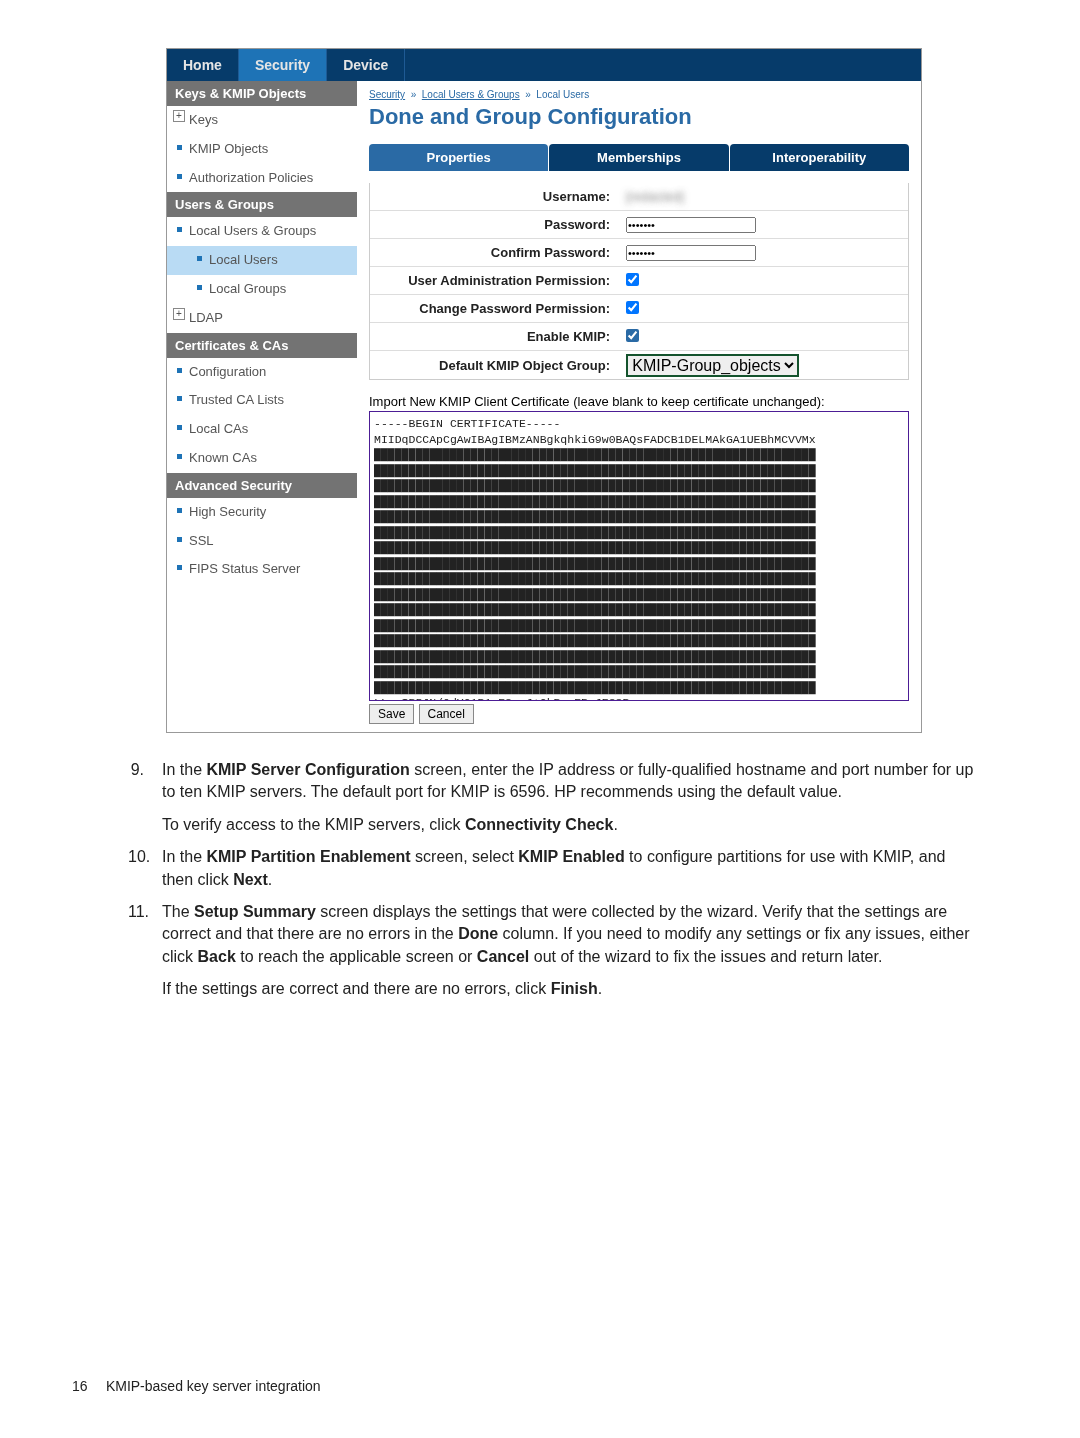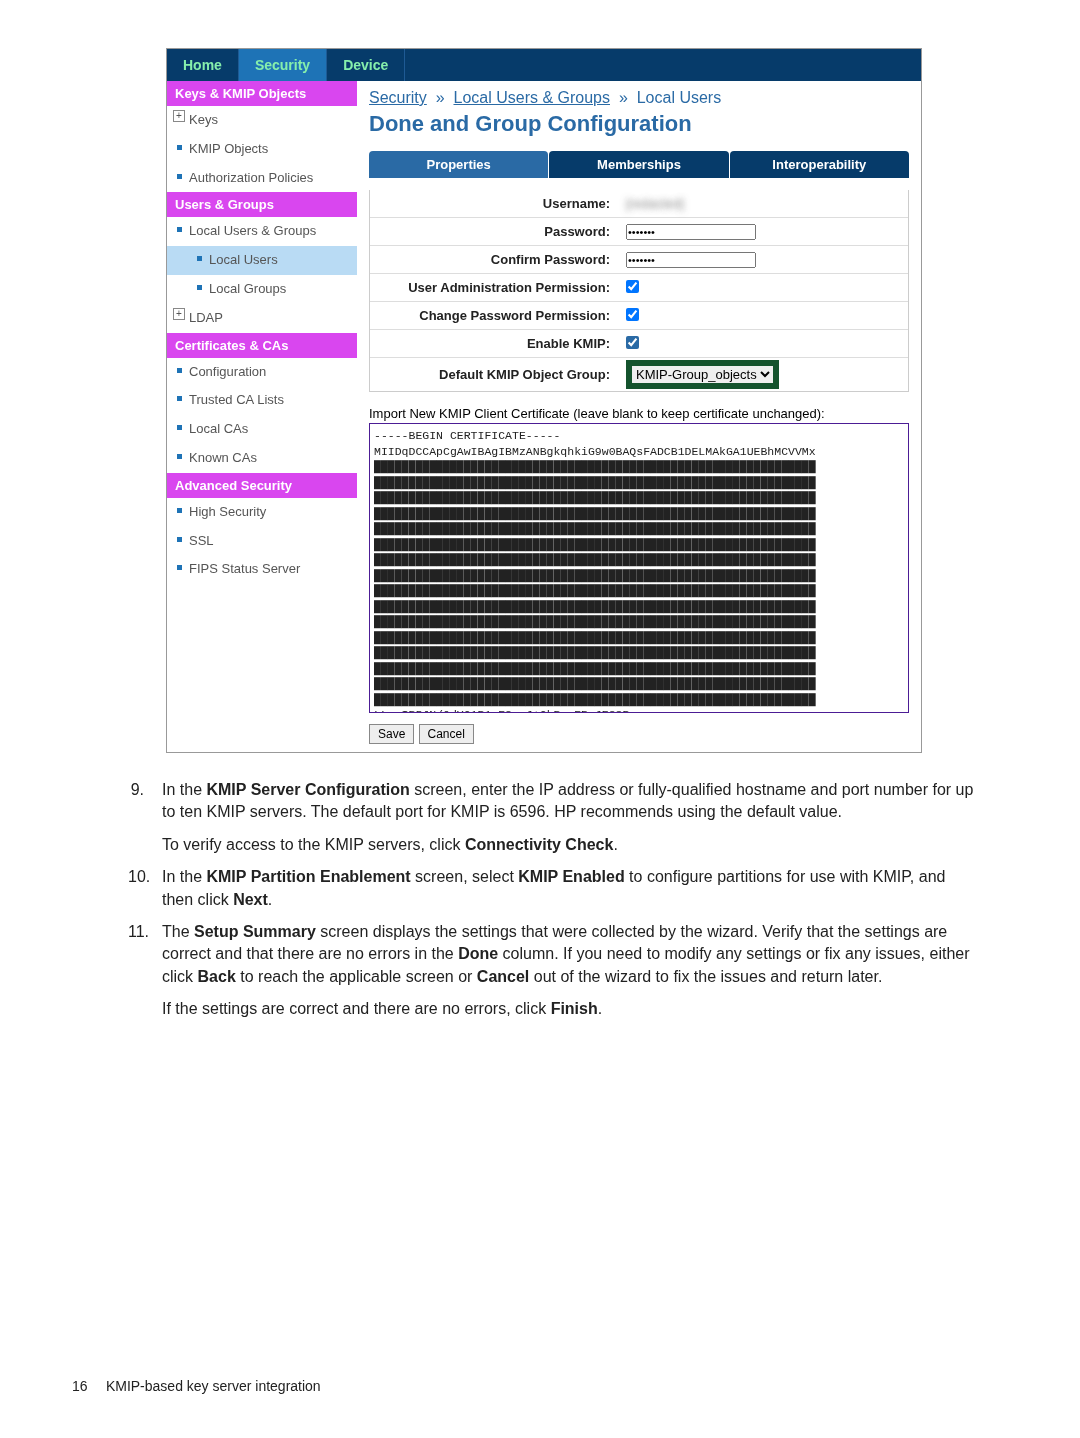--- a/index.html
+++ b/index.html
@@ -16,37 +16,37 @@
     padding: 48px 72px 40px 72px;
   }
   .screenshot {
     margin-left: 94px;
     width: 756px;
     border: 1px solid #999;
   }
   .topbar {
     display: flex;
     background: #063b6a;
-    color: #86efac;
+    color: #e5e5e5;
     font-weight: bold;
     font-size: 14px;
   }
   .topbar div {
     padding: 8px 16px;
     border-right: 1px solid #1e5a94;
   }
   .topbar .active { background: #1e73b6; }
   .app-body { display: flex; }
   .sidebar {
     width: 190px;
     background: #fff;
     font-size: 13px;
   }
   .side-header {
-    background: #d946ef;
+    background: #737373;
     color: #fff;
     font-weight: bold;
     padding: 5px 8px;
     font-size: 13px;
   }
   .side-item {
     padding: 4px 8px 4px 22px;
     color: #555;
     font-size: 13px;
     line-height: 1.6;
@@ -83,21 +83,21 @@
     line-height: 10px;
     text-align: center;
     color: #555;
   }
   .main {
     flex: 1;
     padding: 8px 12px;
     background: #fff;
   }
   .breadcrumb {
-    font-size: 16px;
+    font-size: 10px;
     color: #2a6aa5;
     margin-bottom: 2px;
   }
   .breadcrumb a { color: #2a6aa5; text-decoration: underline; }
   .page-heading {
     color: #2a6aa5;
     font-size: 22px;
     font-weight: bold;
     margin: 4px 0 14px 0;
   }
@@ -142,39 +142,39 @@
     padding-right: 10px;
     font-weight: bold;
     color: #222;
   }
   .form-value {
     flex: 1;
     padding: 2px 6px;
     color: #888;
   }
   .form-value input[type=password] { width: 130px; font-size: 11px; }
-  .form-value select { font-size: 13px; border: 6px solid #14532d; }
+  .form-value select { font-size: 16px; border: 2px solid #14532d; text-align: center; }
   .cert-label {
     font-size: 13px;
     margin-top: 14px;
     margin-bottom: 2px;
   }
   .cert-box {
     width: 100%;
     height: 290px;
     resize: none;
     font-family: 'Courier New', monospace;
     font-size: 11.5px;
     border: 1px solid #4c1d95;
     padding: 4px;
     line-height: 1.35;
     overflow: hidden;
     color: #222;
   }
-  .btnrow { margin-top: 8px; }
+  .btnrow { }
   .btnrow button {
     font-size: 12px;
     padding: 2px 8px;
     border: 1px solid #888;
     background: #eee;
   }
   .instructions {
     margin-top: 26px;
     margin-left: 56px;
     margin-right: 28px;

